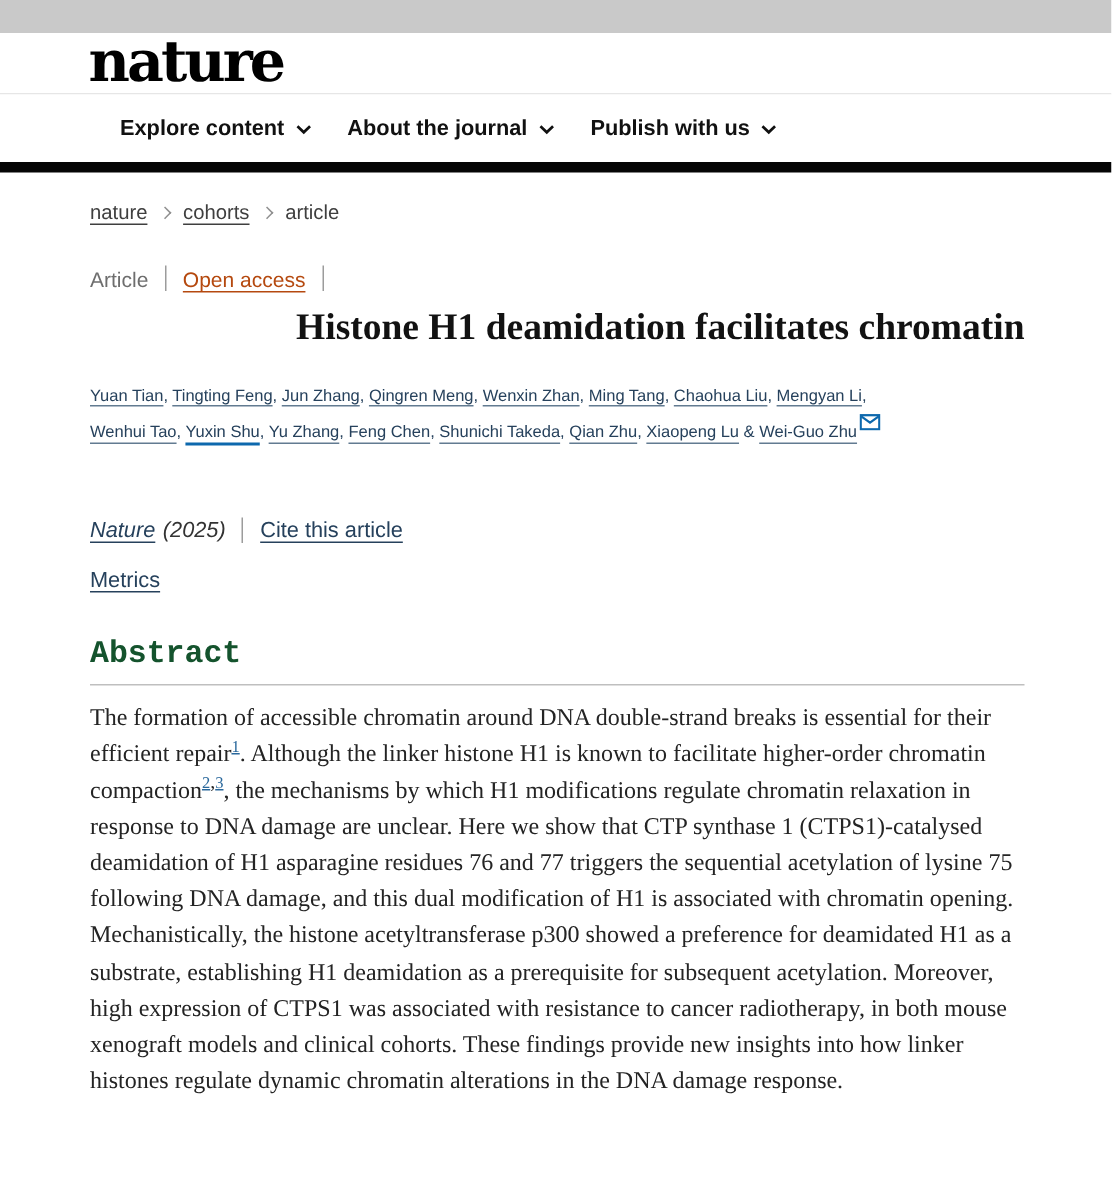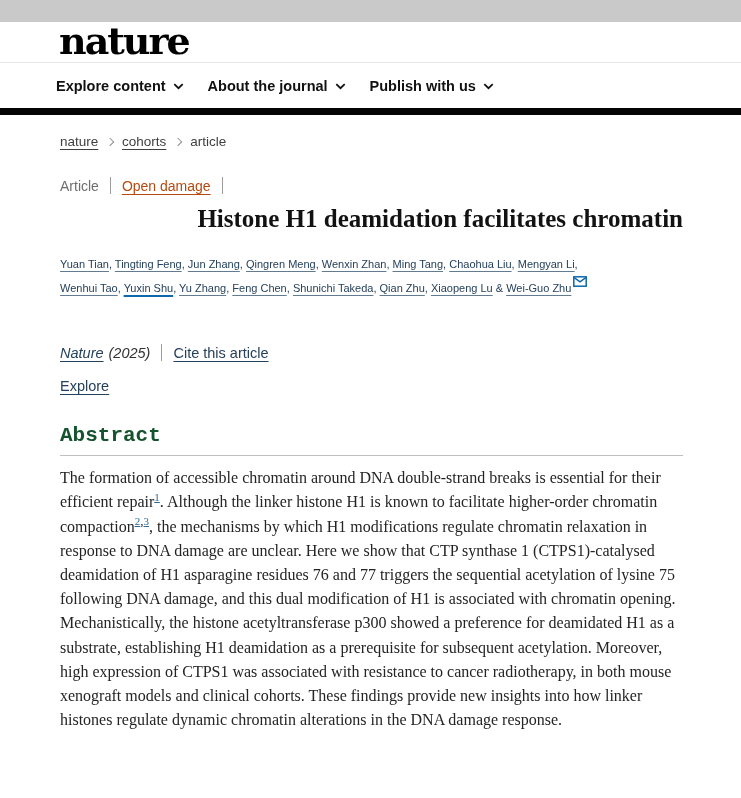--- a/index.html
+++ b/index.html
@@ -27,21 +27,21 @@
     letter-spacing: -2px;
     color: #000;
     line-height: 1;
     margin-top: -3px;
     text-decoration: none;
     cursor: pointer;
   }
   .nav {
     height: 45px;
     display: flex; align-items: center;
-    padding-left: 56px;
+    padding-left: 80px;
     gap: 24px;
     font-size: 14.5px;
     font-weight: 700;
     color: #111;
     background: #fff;
   }
   .nav-item { display: flex; align-items: center; gap: 7px; cursor: pointer; }
   .chev-svg { margin-top: 2px; }
   .black-bar { height: 7px; background: var(--black-bar, #000); }
 
@@ -201,41 +201,41 @@
         <a class="crumb-link">nature</a>
         <span class="crumb-sep"></span>
         <a class="crumb-link">cohorts</a>
         <span class="crumb-sep"></span>
         <a class="crumb-current">article</a>
       </div>
 
     <div class="meta-row">
       <span class="meta-type">Article</span>
       <span class="vsep"></span>
-      <a class="oa-link">Open damage</a>
+      <a class="oa-link">Open access</a>
       <span class="vsep"></span>
     </div>
 
     <h1 class="title">
       <span class="tl">Histone H1 deamidation facilitates chromatin</span>
     </h1>
 
     <div class="authors"><a class="author-link">Yuan Tian</a><span>, </span><a class="author-link">Tingting Feng</a><span>, </span><a class="author-link">Jun Zhang</a><span>, </span><a class="author-link">Qingren Meng</a><span>, </span><a class="author-link">Wenxin Zhan</a><span>, </span><a class="author-link">Ming Tang</a><span>, </span><a class="author-link">Chaohua Liu</a><span>, </span><a class="author-link">Mengyan Li</a><span>,</span><br><a class="author-link">Wenhui Tao</a><span>, </span><a class="author-link hovered">Yuxin Shu</a><span>, </span><a class="author-link">Yu Zhang</a><span>, </span><a class="author-link">Feng Chen</a><span>, </span><a class="author-link">Shunichi Takeda</a><span>, </span><a class="author-link">Qian Zhu</a><span>, </span><a class="author-link">Xiaopeng Lu</a><span> &amp; </span><a class="author-link">Wei-Guo Zhu</a><sup class="mail-sup"><svg width="14" height="11" viewBox="0 0 14 11">
             <rect x="0.8" y="0.8" width="12.4" height="9.4" fill="none" stroke="currentColor" stroke-width="1.5"></rect>
             <path d="M1.2 1.6 L7 5.8 L12.8 1.6" fill="none" stroke="currentColor" stroke-width="1.5"></path>
           </svg></sup></div>
 
     <div class="journal-row">
       <a class="journal-link">Nature</a>
       <span class="year">(2025)</span>
       <span class="vsep"></span>
       <a class="cite-link">Cite this article</a>
     </div>
 
     <div class="metrics-row">
-      <a class="metrics-link">Explore</a>
+      <a class="metrics-link">Metrics</a>
     </div>
 
     <h2 class="abstract-heading">Abstract</h2>
     <div class="divider"></div>
     <p class="abstract-text">The formation of accessible chromatin around DNA double-strand breaks is essential for their efficient repair<sup class="ref"><a class="ref-link">1</a></sup>. Although the linker histone H1 is known to facilitate higher-order chromatin compaction<sup class="ref"><a class="ref-link">2</a>,<a class="ref-link">3</a></sup>, the mechanisms by which H1 modifications regulate chromatin relaxation in response to DNA damage are unclear. Here we show that CTP synthase 1 (CTPS1)-catalysed deamidation of H1 asparagine residues 76 and 77 triggers the sequential acetylation of lysine 75 following DNA damage, and this dual modification of H1 is associated with chromatin opening. Mechanistically, the histone acetyltransferase p300 showed a preference for deamidated H1 as a substrate, establishing H1 deamidation as a prerequisite for subsequent acetylation. Moreover, high expression of CTPS1 was associated with resistance to cancer radiotherapy, in both mouse xenograft models and clinical cohorts. These findings provide new insights into how linker histones regulate dynamic chromatin alterations in the DNA damage response.</p>
   </main>
 </div>
 
 </body></html>

